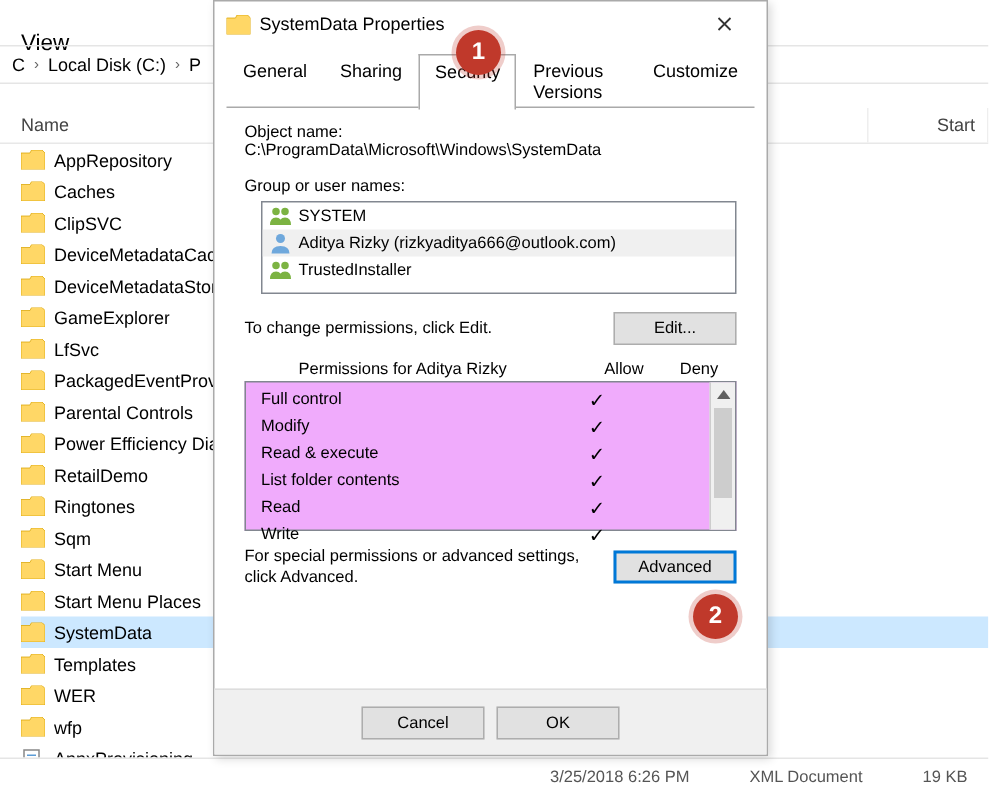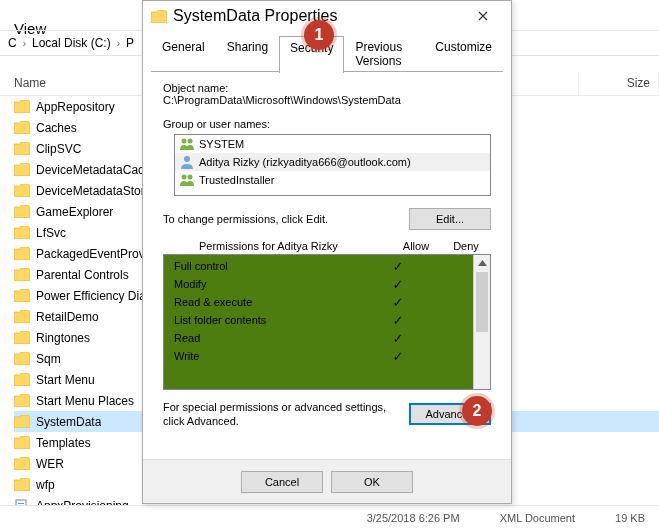--- a/index.html
+++ b/index.html
@@ -23,21 +23,21 @@
 .folder-icon { width: 16px; height: 13px; margin-right: 6px; flex-shrink: 0; }
 .folder-icon svg { display: block; }
 .file-name { white-space: nowrap; overflow: hidden; }
 
 .status-bar { position: absolute; bottom: 0; left: 0; right: 0; height: 24px; border-top: 1px solid #e5e5e5; display: flex; align-items: center; font-size: 11px; color: #555; padding: 0 14px; gap: 40px; }
 
 
 .dialog { position: absolute; left: 142px; top: 0; width: 370px; height: 504px; background: #fff; border: 1px solid #aaa; box-shadow: 2px 2px 6px rgba(0,0,0,0.15); display: flex; flex-direction: column; }
 .titlebar { height: 30px; display: flex; align-items: center; padding: 0 8px; }
 .titlebar .folder-icon { margin-right: 6px; }
-.title-text { flex: 1; font-size: 16px; }
+.title-text { flex: 1; font-size: 12px; }
 .close-btn { width: 40px; height: 24px; display: flex; align-items: center; justify-content: center; font-size: 14px; color: #333; }
 
 .tabstrip { display: flex; padding: 4px 8px 0 8px; position: relative; }
 .tab { padding: 4px 10px; font-size: 12px; border: 1px solid transparent; border-bottom: none; position: relative; }
 .tab.active { border-color: #aaa; background: #fff; z-index: 2; top: 1px; }
 .tab-underline { position: absolute; bottom: 0; left: 8px; right: 8px; height: 1px; background: #aaa; }
 
 .tab-body { flex: 1; margin: 0 8px 8px 8px; padding: 10px 12px; font-size: 11px; position: relative; }
 .row-line { display: flex; margin-bottom: 12px; flex-direction: column; }
 .row-line .lbl { width: 82px; }
@@ -48,21 +48,21 @@
 
 .edit-row { display: flex; align-items: center; margin: 12px 0 10px 0; }
 .edit-row .txt { flex: 1; }
 .btn { min-width: 82px; height: 22px; border: 1px solid #adadad; background: #e1e1e1; font-size: 11px; display: inline-flex; align-items: center; justify-content: center; padding: 0 10px; }
 .btn.highlight { border: 1px solid #0078d7; outline: 1px solid #0078d7; outline-offset: -2px; }
 .btn.disabled { color: #a0a0a0; }
 
 .perm-head { display: flex; margin-bottom: 2px; padding-left: 36px; }
 .perm-head .pn { flex: 1; }
 .perm-head .pc { width: 50px; text-align: center; }
-.perm-box { border: 1px solid #828790; height: 136px; position: relative; background: #4d7c0f; display: flex; }
+.perm-box { border: 1px solid #828790; height: 100px; position: relative; background: #f0abfc; display: flex; }
 .perm-scroll { width: 17px; background: #f0f0f0; border-left: 1px solid #cdcdcd; position: relative; }
 .perm-scroll::before { content: ""; position: absolute; top: 0; left: 0; right: 0; height: 17px; background: #f0f0f0; }
 .perm-scroll::after { content: ""; position: absolute; bottom: 0; left: 0; right: 0; height: 17px; background: #f0f0f0; }
 .perm-thumb { position: absolute; top: 17px; left: 2px; right: 2px; height: 60px; background: #cdcdcd; }
 .perm-list { flex: 1; padding: 2px 0; }
 .perm-row { display: flex; height: 18px; align-items: center; }
 .perm-row .pname { flex: 1; padding-left: 10px; }
 .perm-row .pcol { width: 50px; text-align: center; font-size: 13px; }
 
 .adv-row { display: flex; align-items: center; margin-top: 10px; gap: 10px; }
@@ -83,21 +83,21 @@
   <div class="breadcrumb">
     <span>C</span>
     <span class="chev">›</span>
     <span>Local Disk (C:)</span>
     <span class="chev">›</span>
     <span>P</span>
   </div>
   <div class="headers">
     <div class="h-name">Name</div>
     <div class="h-date"></div>
-    <div class="h-size">Size</div>
+    <div class="h-size">Start</div>
   </div>
   <div class="file-list" id="file-list">
       <div class="file-row">
         <span class="folder-icon">
           <svg viewBox="0 0 16 13" width="16" height="13">
             <path d="M0 2 L6 2 L7 0 L14 0 L16 2 L16 13 L0 13 Z" fill="#ffd766" stroke="#d9a400" stroke-width="0.5"></path>
           </svg>
         </span>
         <span class="file-name">AppRepository</span>
       </div>

